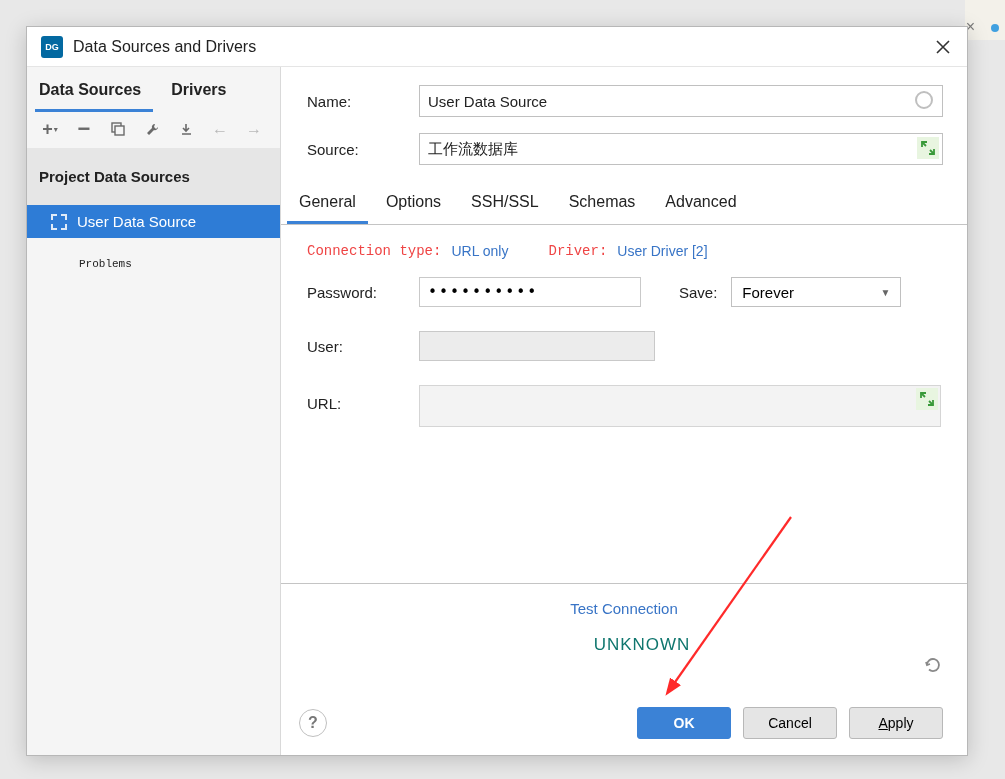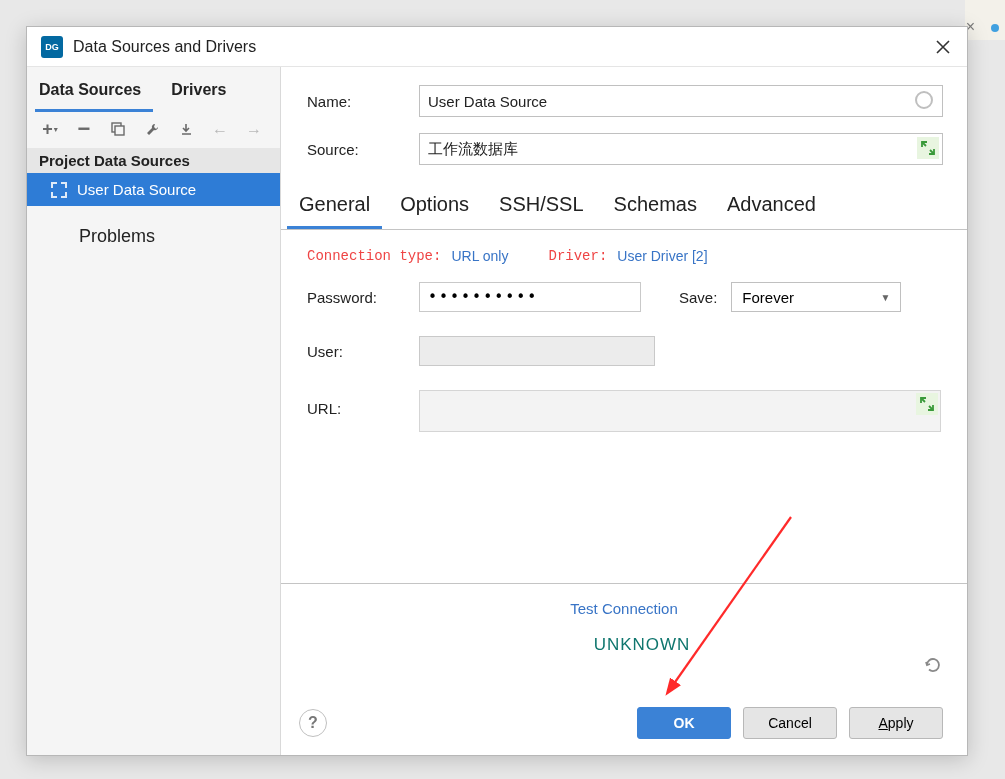--- a/index.html
+++ b/index.html
@@ -26,41 +26,41 @@
 
 .source-tabs { display: flex; padding: 8px 8px 0 8px; }
 .source-tabs .stab { padding: 6px 12px 10px 4px; font-size: 16px; font-weight: bold; color: #222; cursor: pointer; border-bottom: 3px solid transparent; }
 .source-tabs .stab.active { border-bottom-color: #3b82d6; }
 .source-tabs .stab + .stab { margin-left: 14px; }
 
 .toolbar { display: flex; align-items: center; gap: 16px; padding: 8px 12px 10px 14px; color: #6a6a6a; }
 .tool-btn { width: 18px; height: 18px; display: flex; align-items: center; justify-content: center; cursor: pointer; font-size: 16px; }
 .tool-btn.disabled { color: #b8b8b8; cursor: default; }
 
-.section-header { background: #e6e6e6; font-weight: bold; padding: 4px 12px; font-size: 15px; color: #222; }
+.section-header { background: #e6e6e6; font-weight: bold; padding: 20px 12px; font-size: 15px; color: #222; }
 
 .tree { padding: 0; }
 .tree-item { display: flex; align-items: center; padding: 8px 12px 8px 24px; font-size: 15px; cursor: pointer; }
 .tree-item.selected { background: #2e7cd6; color: #fff; }
 .tree-item .ds-icon { width: 16px; height: 16px; border: 2px dashed currentColor; margin-right: 10px; opacity: 0.85; }
 
-.problems-item { padding: 20px 12px 8px 52px; font-size: 18px; color: #222; cursor: pointer; }
+.problems-item { padding: 20px 12px 8px 52px; font-size: 11px; color: #222; cursor: pointer; font-family: Liberation Mono, monospace; }
 
 .main { flex: 1; display: flex; flex-direction: column; padding: 0; position: relative; }
 
 .form-top { padding: 18px 24px 4px 26px; }
 .form-row { display: flex; align-items: center; margin-bottom: 16px; }
 .form-row .lbl { width: 112px; font-size: 15px; color: #222; }
 .form-row .inp { flex: 1; height: 32px; border: 1px solid #c0c0c0; padding: 0 8px; font-size: 15px; color: #222; background: #fff; position: relative; }
 .status-circle { position: absolute; right: 10px; top: 6px; width: 18px; height: 18px; border: 2px solid #bfbfbf; border-radius: 50%; }
 .expand-icon { position: absolute; right: 4px; top: 4px; width: 22px; height: 22px; background: #e8f5e0; display: flex; align-items: center; justify-content: center; }
 .expand-icon svg { width: 14px; height: 14px; }
 
 .detail-tabs { display: flex; border-bottom: 1px solid #c4c4c4; padding: 0 24px 0 6px; }
-.detail-tabs .dtab { padding: 8px 12px 10px 12px; font-size: 20px; color: #222; cursor: pointer; border-bottom: 3px solid transparent; margin-right: 6px; }
+.detail-tabs .dtab { padding: 8px 12px 10px 12px; font-size: 16px; color: #222; cursor: pointer; border-bottom: 3px solid transparent; margin-right: 6px; }
 .detail-tabs .dtab.active { border-bottom-color: #3b82d6; }
 
 .conn-meta { padding: 18px 26px 6px 26px; display: flex; align-items: center; gap: 10px; font-size: 14px; }
 .conn-meta .meta-label { color: #ef4444; font-family: Liberation Mono, monospace; }
 .conn-meta .meta-value { color: #3874c6; cursor: pointer; }
 .conn-meta .spacer { width: 20px; }
 
 .conn-form { padding: 12px 26px; }
 .conn-form .crow { display: flex; align-items: center; margin-bottom: 24px; }
 .conn-form .clbl { width: 112px; font-size: 15px; color: #222; }

